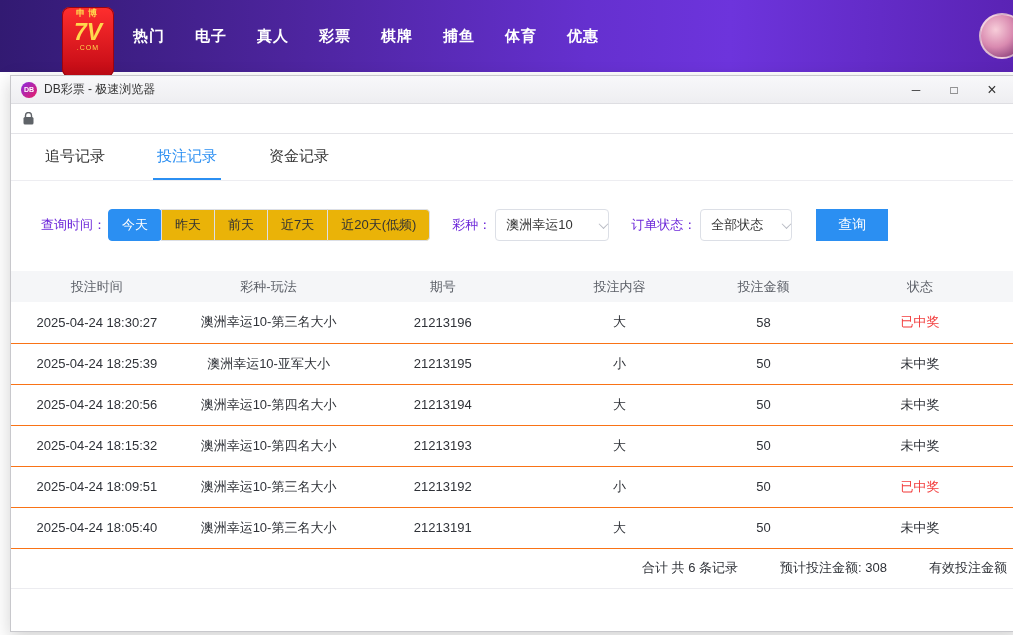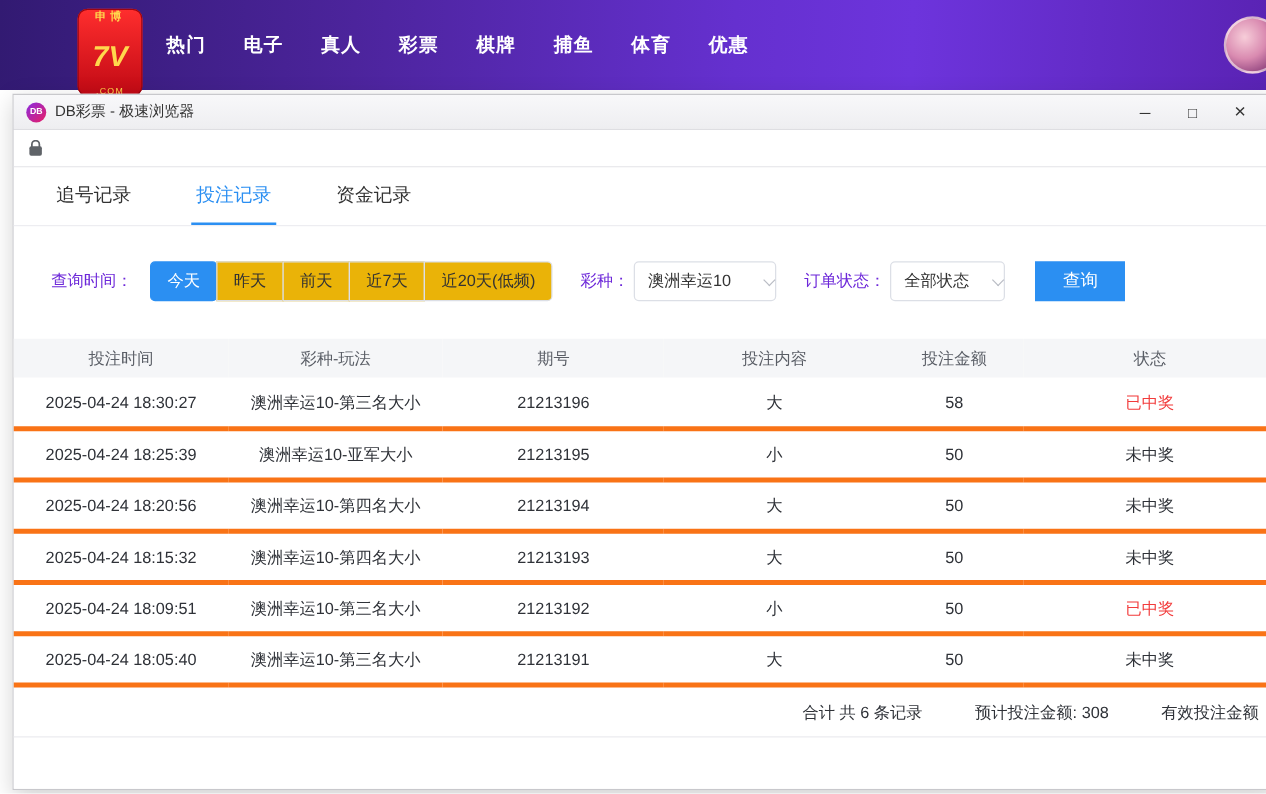--- a/index.html
+++ b/index.html
@@ -6,21 +6,21 @@
   html,body { width:1013px; height:635px; }
   body { font-family:"Liberation Sans","DejaVu Sans",sans-serif; background:#fff; }
 
   .stage { position:relative; width:1013px; height:635px; overflow:hidden; background:#fff; }
 
   
   .site-header { position:absolute; left:0; top:0; width:1013px; height:72px;
     background:linear-gradient(92deg,#321a72 0%,#4c249c 28%,#6530cf 58%,#6d34dc 72%,#5a23b4 100%); }
   .logo { position:absolute; left:62px; top:7px; width:52px; height:70px;
     background:linear-gradient(180deg,#ff2e2e,#c00914); border-radius:8px;
-    display:flex; flex-direction:column; align-items:center; justify-content:space-between;
+    display:flex; flex-direction:column; align-items:center; justify-content:flex-start;
     box-shadow:inset 0 0 0 1px #9c0510; cursor:pointer; }
   .logo-top { font-size:9px; color:#ffd84d; font-weight:bold; letter-spacing:3px; }
   .logo-main { font-size:23px; font-weight:800; color:#ffd84d; line-height:1.05; font-style:italic; }
   .logo-bottom { font-size:7px; color:#ffd84d; letter-spacing:1px; }
   .site-nav { position:absolute; left:133px; top:0; height:72px; display:flex; align-items:center; gap:30px; }
   .nav-item { color:#fff; font-size:15px; font-weight:700; letter-spacing:1px; cursor:pointer; white-space:nowrap; }
   .avatar { position:absolute; right:-12px; top:13px; width:46px; height:46px; border-radius:50%;
     background:radial-gradient(circle at 35% 35%, #f7cdd9 0%, #d98ab0 45%, #9c4f86 75%, #6e3362 100%);
     border:2px solid rgba(255,255,255,.55); cursor:pointer; }
 
@@ -48,36 +48,36 @@
   .tab { font-size:15px; color:#333; display:flex; align-items:center; border-bottom:2px solid transparent;
     cursor:pointer; padding:0 4px; }
   .tab.active { color:#2b8ff2; border-bottom-color:#2b8ff2; }
 
   .filters { display:flex; align-items:center; margin:28px 0 0 30px; }
   .flabel { font-size:13px; color:#6d28d9; white-space:nowrap; }
   .ml22 { margin-left:22px; }
   .btn-group { display:inline-flex; margin-left:2px; }
   .gbtn { height:32px; padding:0 13px; background:#eab308; border:1px solid #dcdfe6; color:#333;
     font-size:13px; font-family:inherit; margin-left:-1px; cursor:pointer; white-space:nowrap; }
-  .gbtn:first-child { border-radius:4px 0 0 4px; margin-left:12px;font-family:Liberation Serif, serif; }
+  .gbtn:first-child { border-radius:4px 0 0 4px; margin-left:0;font-family:Liberation Serif, serif; }
   .gbtn:last-child { border-radius:0 4px 4px 0; }
   .gbtn.active { background:#2b8ff2; border-color:#2b8ff2; color:#fff; border-radius:4px; }
   .select { display:inline-flex; align-items:center; justify-content:space-between; height:32px;
     border:1px solid #dcdfe6; border-radius:4px; padding:0 1px 0 10px; font-size:13px; color:#333;
     margin-left:4px; cursor:pointer; background:#fff; }
   .select.w-lottery { width:114px; }
   .select.w-status { width:92px; }
   .chev { width:7px; height:7px; border-right:1.5px solid #b9bcc4; border-bottom:1.5px solid #b9bcc4;
     transform:rotate(45deg) translate(-1px,-1px); }
   .search-btn { margin-left:24px; width:72px; height:32px; background:#2b8ff2; border:none; border-radius:0;
     color:#fff; font-size:14px; font-family:inherit; cursor:pointer; }
 
   .records { width:100%; border-collapse:collapse; margin-top:30px; table-layout:fixed; }
   .records thead th { background:#f5f6f8; font-weight:400; font-size:13px; color:#5a5e66; height:31px; text-align:center; }
-  .records tbody td { height:41px; text-align:center; font-size:13px; color:#2f3238; border-bottom:4px solid #f97316; }
+  .records tbody td { height:41px; text-align:center; font-size:13px; color:#2f3238; border-bottom:1px solid #f97316; }
   .records tbody td[data-status="won"] { color:#f23c3c; }
 
   .summary { height:40px; display:flex; align-items:center; justify-content:flex-end; gap:42px;
     font-size:13px; color:#2f3238; border-bottom:1px solid #ececf0; padding-right:14px; white-space:nowrap; }
 </style>
 </head>
 <body>
 
 <div class="stage">
 

